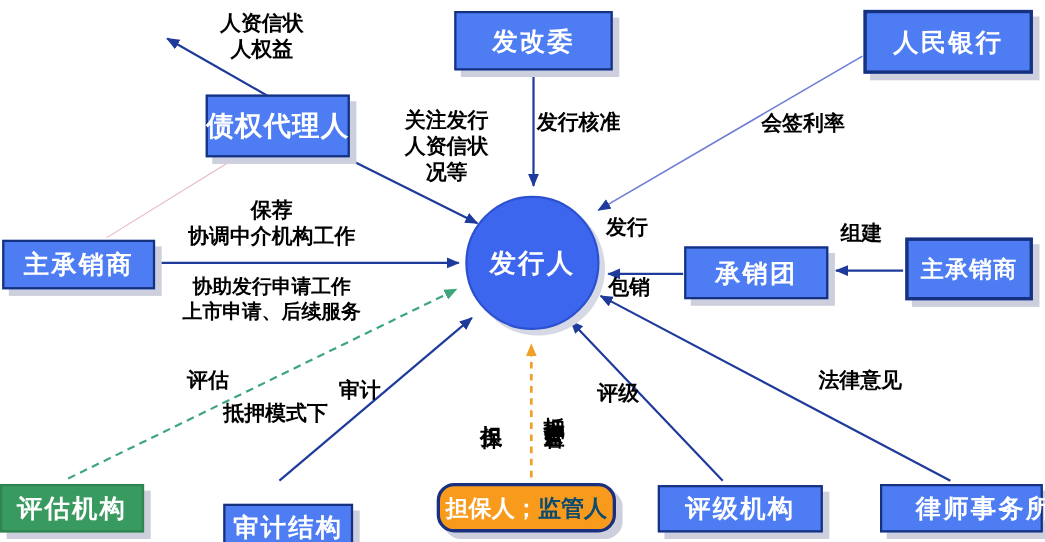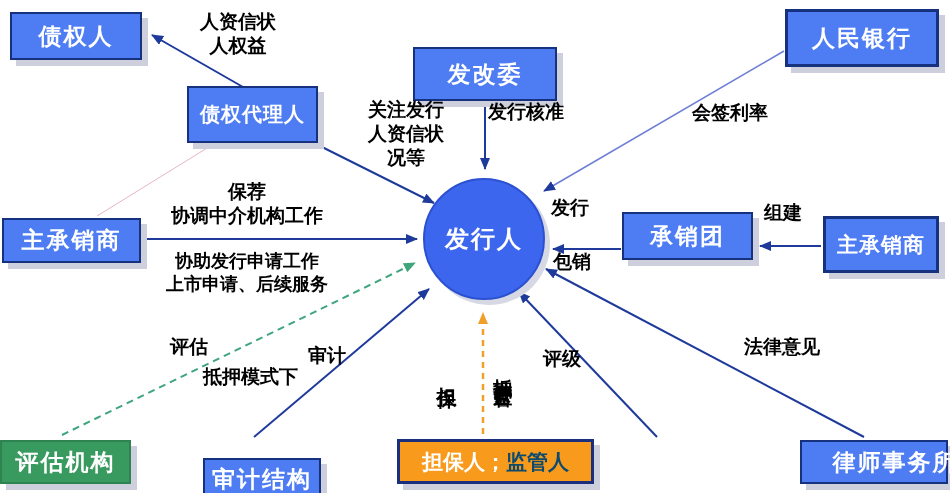--- a/index.html
+++ b/index.html
@@ -46,45 +46,45 @@
     <line x1="621" y1="249" x2="553" y2="249" stroke="#1e3a9b" stroke-width="2" marker-end="url(#mnavy)"></line>
     <line x1="821" y1="246" x2="760" y2="246" stroke="#1e3a9b" stroke-width="2" marker-end="url(#mnavy)"></line>
     <line x1="62" y1="435" x2="415" y2="263" stroke="#3fa57c" stroke-width="2" stroke-dasharray="7 5" marker-end="url(#mgreen)"></line>
     <line x1="254" y1="437" x2="429" y2="289" stroke="#1e3a9b" stroke-width="2" marker-end="url(#mnavy)"></line>
     <line x1="483" y1="434" x2="483" y2="313" stroke="#f0a028" stroke-width="2.5" stroke-dasharray="6 5" marker-end="url(#morange)"></line>
     <line x1="657" y1="437" x2="519" y2="292" stroke="#1e3a9b" stroke-width="2" marker-end="url(#mnavy)"></line>
     <line x1="864" y1="437" x2="546" y2="269" stroke="#1e3a9b" stroke-width="2" marker-end="url(#mnavy)"></line>
     <line x1="97" y1="216" x2="212" y2="145" stroke="#e6b6c4" stroke-width="1"></line>
   </svg>
 
-  <div class="node" style="left:10px;top:12px;width:132px;height:48px;">债权人</div>
 
-  <div class="node" style="left:413px;top:10px;width:144px;height:54px;margin-top:37px;">发改委</div>
+  <div class="node" style="left:413px;top:10px;width:144px;height:54px;">发改委</div>
 
   <div class="node thick" style="left:785px;top:9px;width:154px;height:58px;">人民银行</div>
 
-  <div class="node" style="left:187px;top:86px;width:131px;height:57px;font-size:20px;letter-spacing:1px;">债权代理人</div>
+  <div class="node" style="left:187px;top:86px;width:131px;height:57px;font-size:25px;letter-spacing:1px;">债权代理人</div>
 
   <div class="node" style="left:2px;top:218px;width:139px;height:45px;">主承销商</div>
 
   <div class="node circle" style="left:423px;top:178px;width:122px;height:122px;">发行人</div>
 
-  <div class="node" style="left:622px;top:212px;width:131px;height:48px;">承销团</div>
+  <div class="node" style="left:622px;top:224px;width:131px;height:48px;">承销团</div>
 
   <div class="node thick" style="left:823px;top:216px;width:116px;height:57px;font-size:21px;letter-spacing:1px;">主承销商</div>
 
   <div class="node green" style="left:0px;top:440px;width:131px;height:44px;text-align:center;">评估机构</div>
 
   <div class="node" style="left:203px;top:458px;width:118px;height:43px;">审计结构</div>
 
-  <div class="node orange" style="left:397px;top:439px;width:197px;height:45px;">
+  <div class="node orange" style="left:397px;top:439px;width:163px;height:45px;border-radius:16px;">
     <span>担保人；</span>
       <span class="yellowtxt">监管人</span>
   </div>
 
+  <div class="node" style="left:598px;top:441px;width:150px;height:43px;">评级机构</div>
 
   <div class="node" style="left:800px;top:440px;width:148px;height:44px;padding-left:42px;">律师事务所</div>
 
   <div class="elabel" style="left:178px;top:10px;width:120px;">人资信状
 人权益</div>
 
   <div class="elabel" style="left:488px;top:100px;">发行核准</div>
 
   <div class="elabel" style="left:692px;top:101px;">会签利率</div>
 

